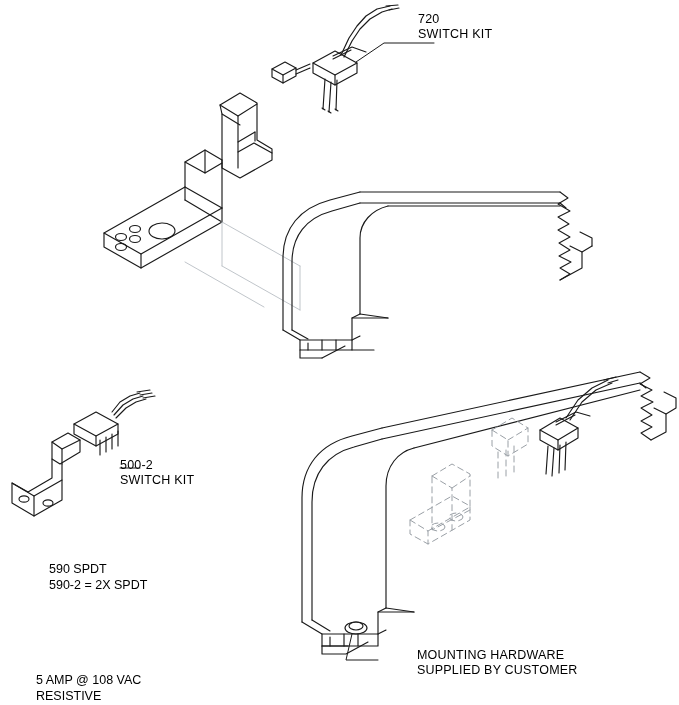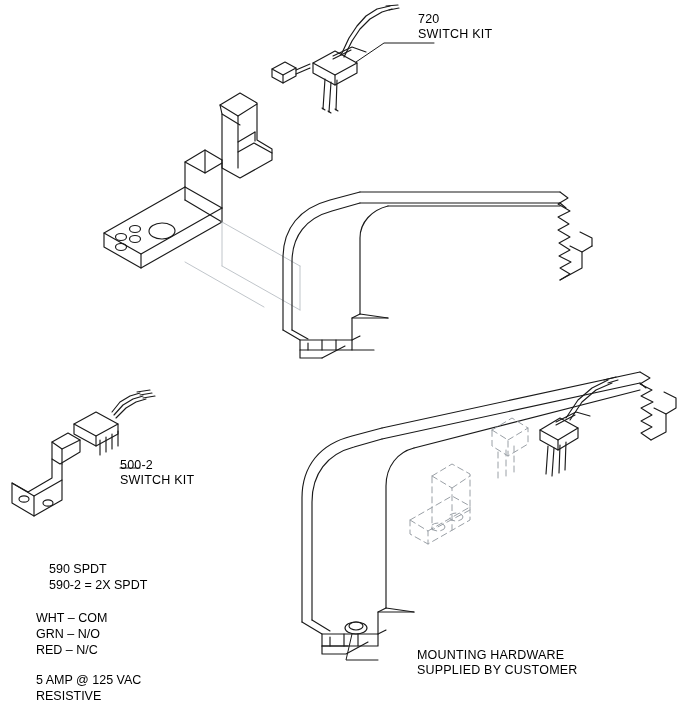--- a/index.html
+++ b/index.html
@@ -257,20 +257,17 @@
 
   <div class="lbl lbl-multi" style="left:120px; top:458px;">500-2
 SWITCH KIT</div>
 
   <div class="lbl lbl-multi" style="left:382px; top:648px;margin-left:35px;">MOUNTING HARDWARE
 SUPPLIED BY CUSTOMER</div>
 
   <div class="spec" style="left:29px; top:561px;margin-left:20px;">590 SPDT
 590-2 = 2X SPDT</div>
 
-  <div class="spec" style="left:36px; top:610px;">WHT – COM
-GRN – N/O
-RED – N/C</div>
-
-  <div class="spec" style="left:36px; top:672px;">5 AMP @ 125 VAC
+
+  <div class="spec" style="left:36px; top:672px;">5 AMP @ 108 VAC
 RESISTIVE</div>
 
 </div>
 
 </body></html>

